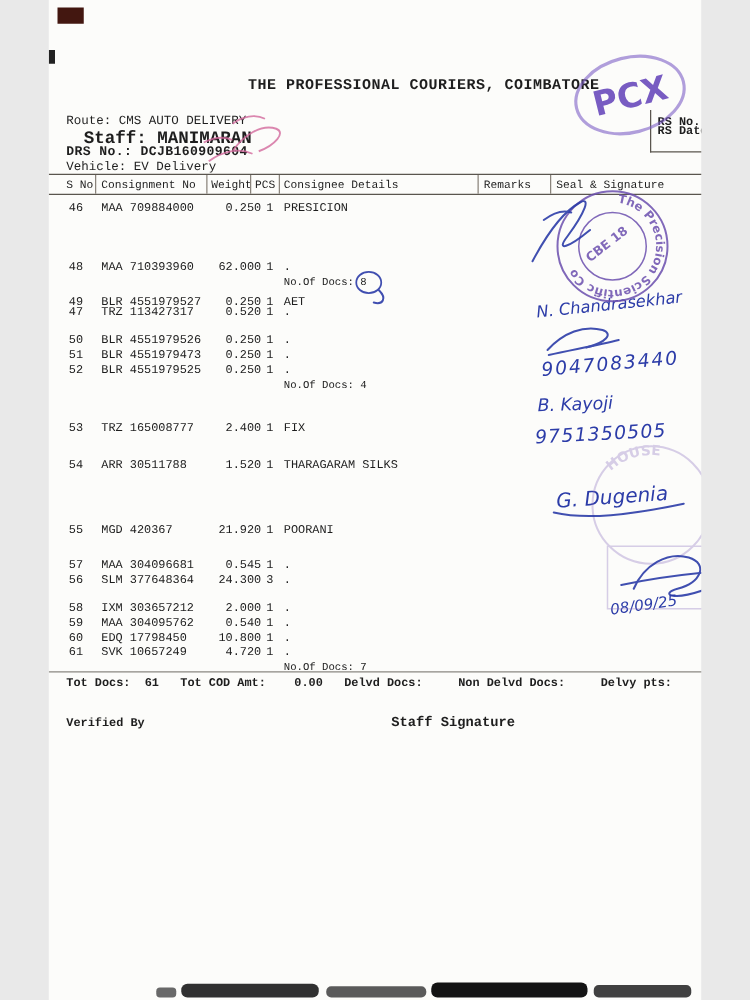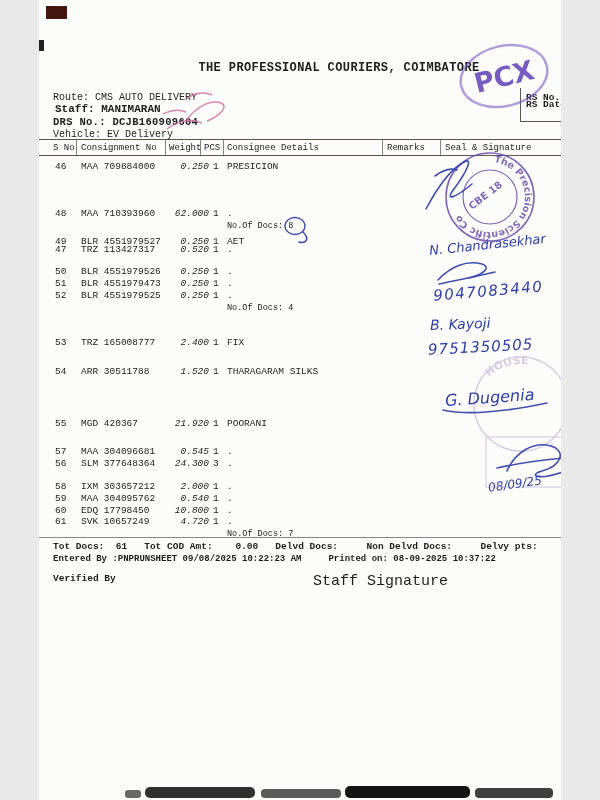--- a/index.html
+++ b/index.html
@@ -6,43 +6,43 @@
   .page{
     position:relative;width:522px;height:800px;margin:0 auto;
     background:#fcfcfa;overflow:hidden;
     font-family:"Liberation Mono","DejaVu Sans Mono",monospace;
   }
   .t{position:absolute;white-space:pre;color:#1e1e1e;}
   .center{left:0;width:600px;text-align:center;}
   .company{top:61px;font-weight:bold;font-size:12px;letter-spacing:.4px;}
   .subtitle{top:77px;font-weight:bold;font-size:10.5px;}
   .route{left:14px;top:92px;font-size:10px;}
-  .staff{left:16px;top:103px;font-size:11px;font-weight:bold;}
+  .staff{left:28px;top:103px;font-size:14px;font-weight:bold;}
   .drs{left:14px;top:116px;font-size:10.5px;font-weight:bold;letter-spacing:.3px;}
   .vehicle{left:14px;top:129px;font-size:10px;}
   .rsno{left:487px;top:92px;font-size:9.5px;font-weight:bold;}
   .rsdate{left:487px;top:99px;font-size:9.5px;font-weight:bold;}
   .hline{position:absolute;height:1px;background:#5a554e;}
   .vline{position:absolute;width:1px;background:#5a554e;}
   .thead span{position:absolute;top:143px;font-size:9px;font-weight:normal;color:#1d1d1d;white-space:pre;}
   .ch0{left:14px;} .ch1{left:42px;} .ch2{left:130px;} .ch3{left:165px;}
   .ch4{left:188px;} .ch5{left:348px;text-align:right;} .ch6{left:406px;}
   .csep{top:140px;height:15px;background:#8a847c;}
   .trow{position:absolute;left:0;width:100%;height:12px;font-size:9.5px;color:#1d1d1d;}
   .trow span{position:absolute;white-space:pre;}
   .c-sno{left:16px;}
   .c-con{left:42px;}
-  .c-wt{left:122px;width:48px;text-align:right;font-style:italic;}
+  .c-wt{left:122px;width:48px;text-align:right;}
   .c-pcs{left:174px;}
   .c-cne{left:188px;}
   .docnote{position:absolute;left:188px;font-size:8.5px;color:#222;white-space:pre;}
   .totals{left:14px;top:541px;font-size:9.5px;font-weight:bold;}
   .entered{left:14px;top:554px;font-size:9px;font-weight:bold;}
   .verified{left:14px;top:573px;font-size:9.5px;font-weight:bold;}
-  .staffsig{left:274px;top:573px;font-size:15px;font-weight:normal;}
+  .staffsig{left:274px;top:573px;font-size:11px;font-weight:bold;}
   .hw{position:absolute;font-family:"DejaVu Sans",sans-serif;font-style:italic;color:#2c3ca8;white-space:pre;}
   .hw-name1{left:390px;top:237px;font-size:13px;transform:rotate(-6deg);}
   .hw-phone1{left:394px;top:282px;font-size:15px;transform:rotate(-5deg);letter-spacing:1.5px;}
   .hw-name2{left:391px;top:316px;font-size:14px;transform:rotate(-2deg);}
   .hw-phone2{left:389px;top:338px;font-size:15px;transform:rotate(-3deg);letter-spacing:1px;}
   .hw-name3{left:406px;top:388px;font-size:16px;transform:rotate(-4deg);}
   .hw-date{left:449px;top:477px;font-size:12px;transform:rotate(-8deg);}
   .overlay{position:absolute;left:0;top:0;pointer-events:none;}
   .art{position:absolute;}
   .a1{left:7px;top:6px;width:21px;height:13px;background:#431710;}
@@ -208,21 +208,20 @@
         <span class="c-wt">4.720</span>
         <span class="c-pcs">1</span>
         <span class="c-cne">.</span>
       </div>
       <div class="docnote" style="top: 221px;">No.Of Docs: 8</div>
       <div class="docnote" style="top: 303px;">No.Of Docs: 4</div>
       <div class="docnote" style="top: 529px;">No.Of Docs: 7</div>
     </div>
 
   <div class="t totals">Tot Docs:  61   Tot COD Amt:    0.00   Delvd Docs:     Non Delvd Docs:     Delvy pts:</div>
-  <div class="t entered">Entered By :PNPRUNSHEET 09/08/2025 10:22:23 AM     Printed on: 08-09-2025 10:37:22</div>
   <div class="t verified">Verified By</div>
   <div class="t staffsig">Staff Signature</div>
 
   <div class="hw hw-name1">N. Chandrasekhar</div>
   <div class="hw hw-phone1">9047083440</div>
   <div class="hw hw-name2">B. Kayoji</div>
   <div class="hw hw-phone2">9751350505</div>
   <div class="hw hw-name3">G. Dugenia</div>
   <div class="hw hw-date">08/09/25</div>
 

